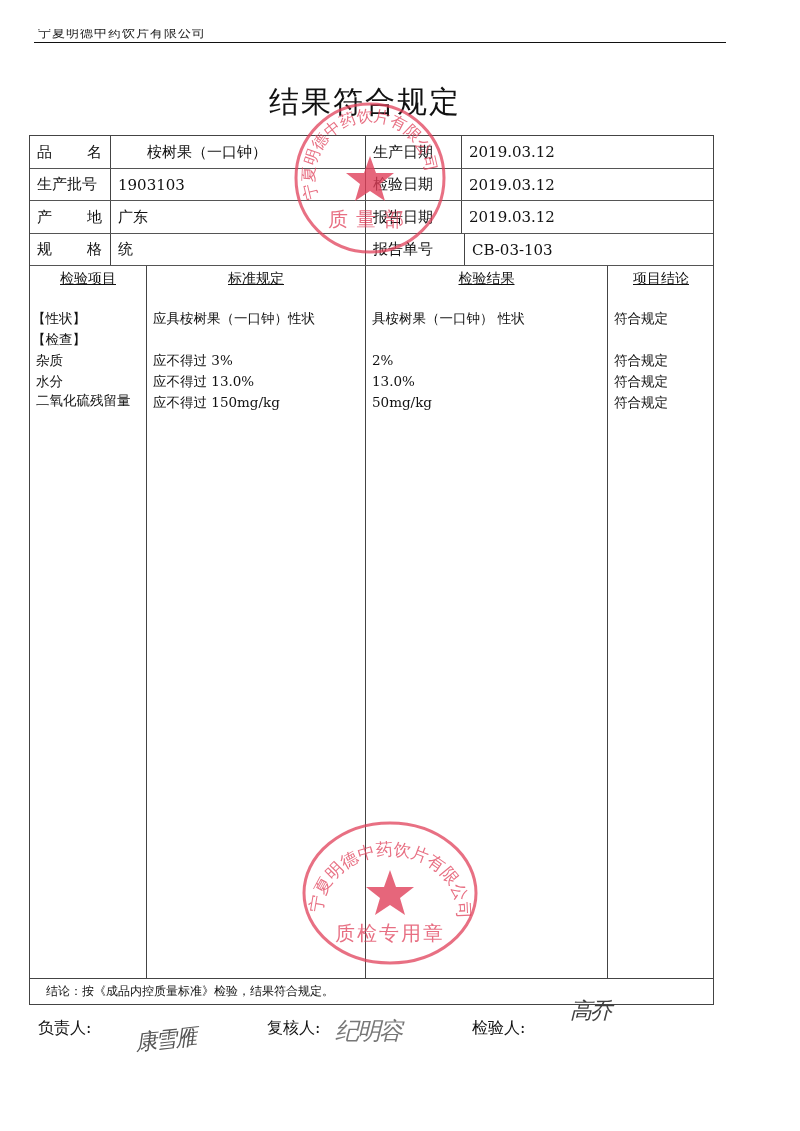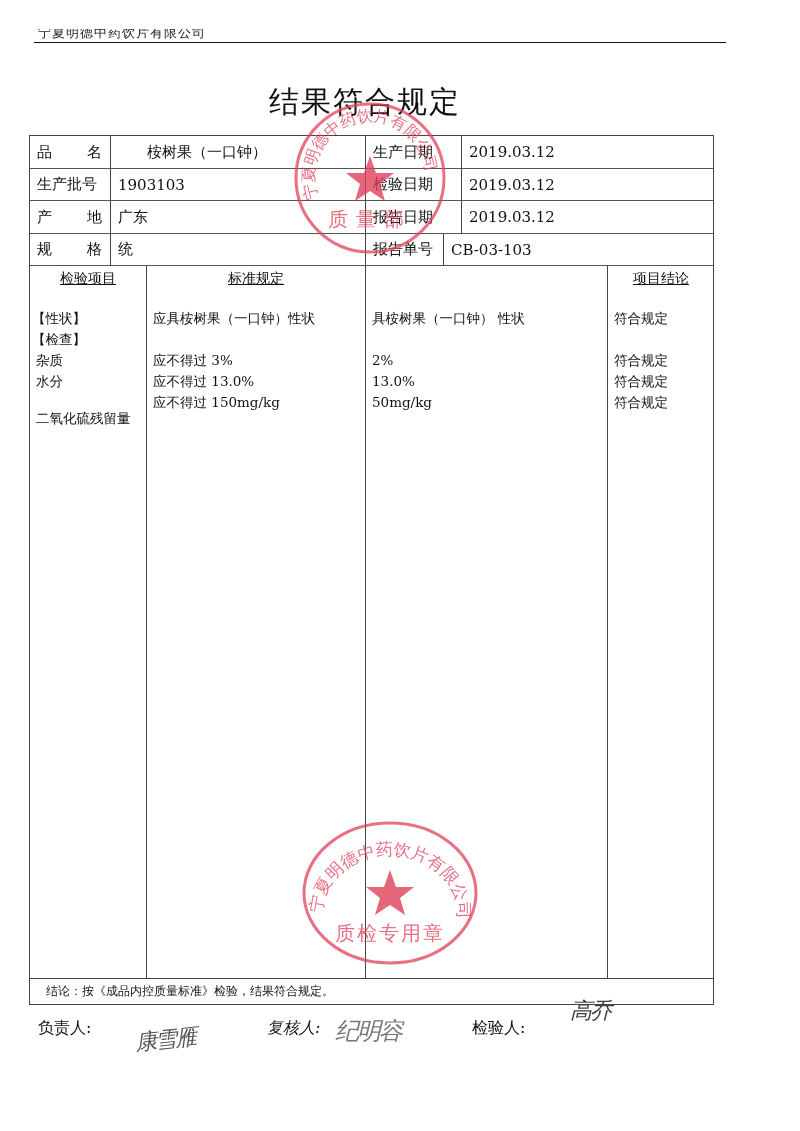--- a/index.html
+++ b/index.html
@@ -68,60 +68,61 @@
     <div class="cell vl" style="left:335px;width:96px;">报告日期</div>
     <div class="cell vl" style="left:431px;width:253px;">2019.03.12</div>
   </div>
   <div class="row" style="top:98px;height:32px;">
     <div class="cell lbl-spread" style="left:0;width:80px;">
       <span>规</span>
       <span>格</span>
     </div>
     <div class="cell vl" style="left:80px;width:255px;">统</div>
     <div class="cell vl" style="left:335px;width:96px;">报告单号</div>
-    <div class="cell vl" style="left:413px;width:235px;">CB-03-103</div>
+    <div class="cell vl" style="left:434px;width:235px;">CB-03-103</div>
   </div>
 
   <div class="tests">
     <div class="col" style="left:0;width:116px;">
       <div class="col-h">检验项目</div>
       <div class="line" style="top:44px;left:2px;">【性状】</div>
       <div class="line" style="top:65px;left:2px;">【检查】</div>
       <div class="line" style="top:86px;">杂质</div>
       <div class="line" style="top:107px;">水分</div>
-      <div class="line" style="top:144px;text-align:right;">二氧化硫残留量</div>
+      <div class="line" style="top:126px;text-align:right;">二氧化硫残留量</div>
     </div>
     <div class="col vl" style="left:116px;width:219px;">
       <div class="col-h">标准规定</div>
       <div class="line" style="top:44px;">应具桉树果（一口钟）性状</div>
       <div class="line" style="top:86px;">应不得过 3%</div>
       <div class="line" style="top:107px;">应不得过 13.0%</div>
       <div class="line" style="top:128px;">应不得过 150mg/kg</div>
     </div>
     <div class="col vl" style="left:335px;width:242px;">
+      <div class="col-h">检验结果</div>
       <div class="line" style="top:44px;">具桉树果（一口钟） 性状</div>
       <div class="line" style="top:86px;">2%</div>
       <div class="line" style="top:107px;">13.0%</div>
       <div class="line" style="top:128px;">50mg/kg</div>
     </div>
     <div class="col vl" style="left:577px;width:107px;">
       <div class="col-h">项目结论</div>
       <div class="line" style="top:44px;">符合规定</div>
       <div class="line" style="top:86px;">符合规定</div>
       <div class="line" style="top:107px;">符合规定</div>
       <div class="line" style="top:128px;">符合规定</div>
     </div>
   </div>
 
   <div class="concl">结论：按《成品内控质量标准》检验，结果符合规定。</div>
 </div>
 
 <span class="sig-label" style="left:38px;">负责人:</span>
 <span class="sig" style="left:135px;top:1025px;transform:rotate(-6deg);">康雪雁</span>
-<span class="sig-label" style="left:267px;font-style:italic;">复核人:</span>
+<span class="sig-label" style="left:267px;">复核人:</span>
 <span class="sig" style="left:335px;top:1015px;color:#777;font-size:24px;">纪明容</span>
 <span class="sig-label" style="left:472px;">检验人:</span>
 <span class="sig" style="left:570px;top:996px;color:#404040;">高乔</span>
 
 <svg class="stamp" style="left:290px;top:98px;" width="160" height="160" viewBox="0 0 160 160">
   <defs>
     <path id="arcTop" d="M 28 100 A 56 56 0 1 1 132 100"></path>
   </defs>
   <circle cx="80" cy="80" r="74" fill="none" stroke="#e0405a" stroke-width="3" opacity="0.75"></circle>
   <text font-size="16" fill="#e0405a" opacity="0.75" font-family="DejaVu Sans, sans-serif">

